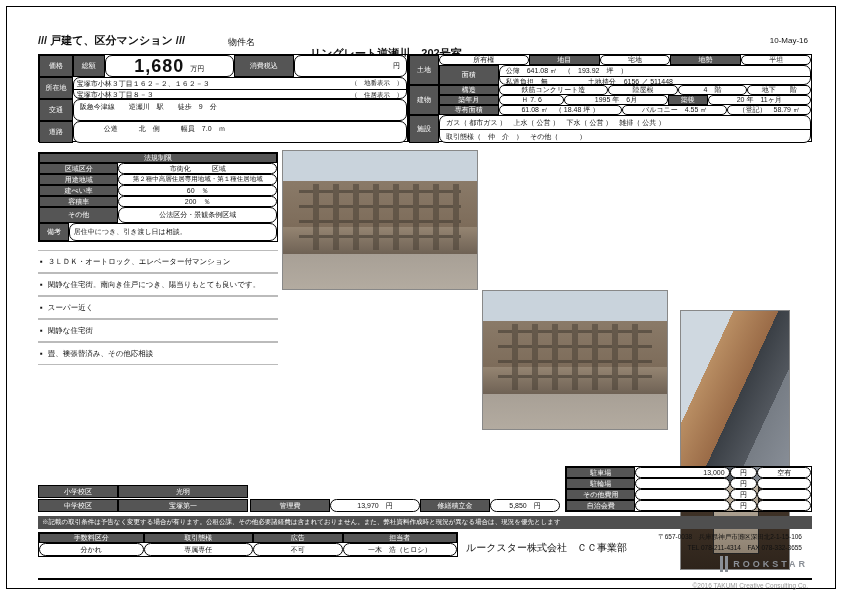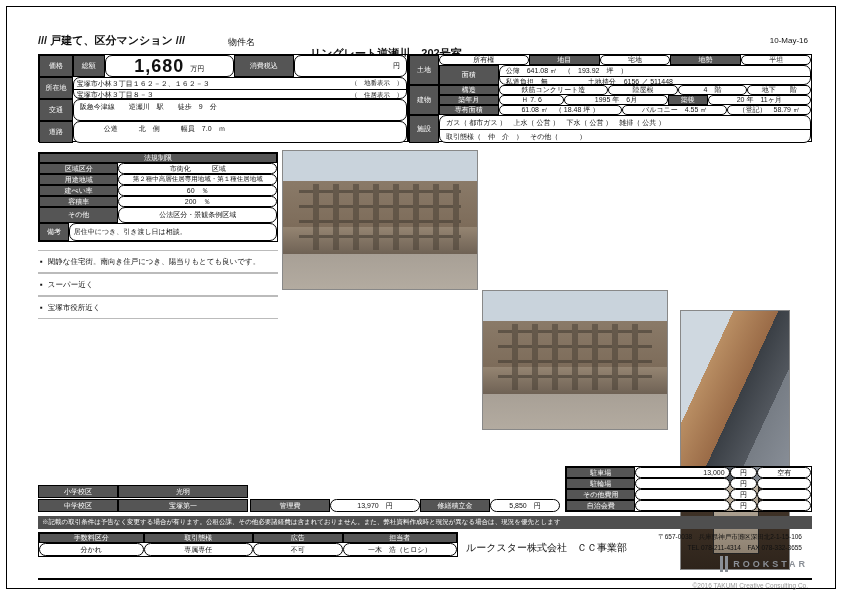--- a/index.html
+++ b/index.html
@@ -169,23 +169,25 @@
       <div class="cell d" style="width:80px;">その他</div>
       <div class="cell w c" style="width:160px;">公法区分・景観条例区域</div>
     </div>
     <div class="row" style="height:18px;">
       <div class="cell d" style="width:30px;">備考</div>
       <div class="cell w" style="width:210px;padding:0 4px;">居住中につき、引き渡し日は相談。</div>
     </div>
   </div>
 
   <div class="abs" style="left:38px;top:250px;width:240px;">
+    <div class="bullet-row">３ＬＤＫ・オートロック、エレベーター付マンション</div>
     <div class="bullet-row sm">閑静な住宅街。南向き住戸につき、陽当りもとても良いです。</div>
     <div class="bullet-row">スーパー近く</div>
-    <div class="bullet-row">宝塚市役所近く</div>
+    <div class="bullet-row">閑静な住宅街</div>
+    <div class="bullet-row">畳、襖張替済み、その他応相談</div>
   </div>
 
   <div class="abs photo p-balc" style="left:680px;top:310px;width:110px;height:172px;"></div>
 
   <div class="abs tbl" style="left:565px;top:466px;width:247px;">
     <div class="row" style="height:11px;">
       <div class="cell d" style="width:70px;">駐車場</div>
       <div class="cell w" style="width:95px;justify-content:flex-end;padding-right:4px;">13,000</div>
       <div class="cell w c" style="width:28px;">円</div>
       <div class="cell w c" style="width:54px;">空有</div>

